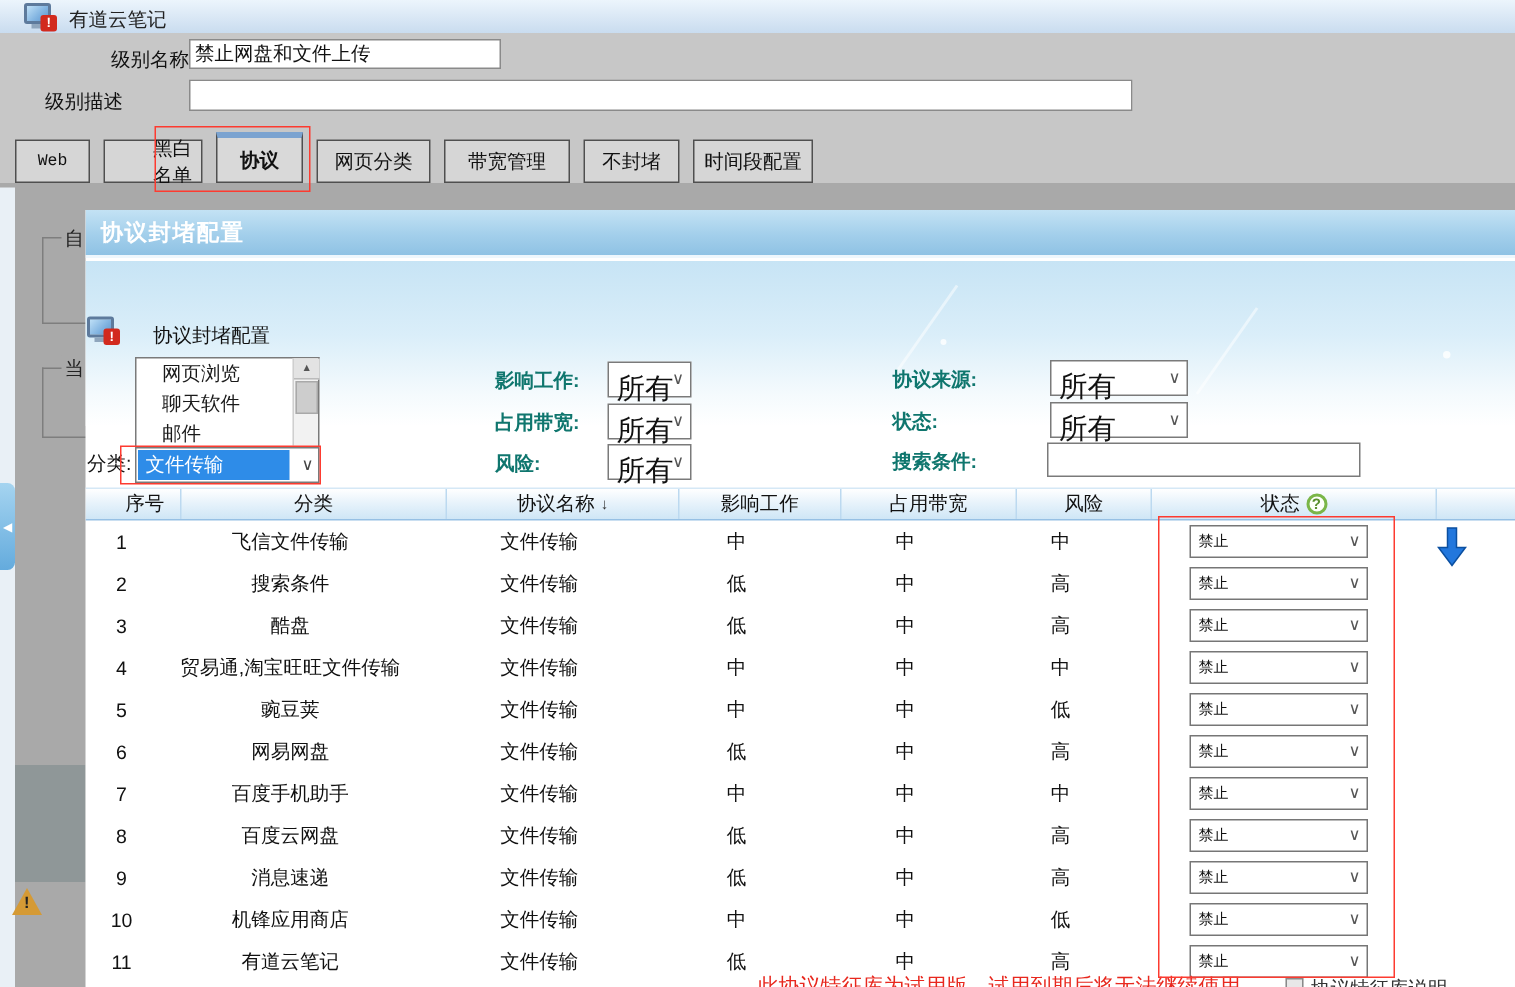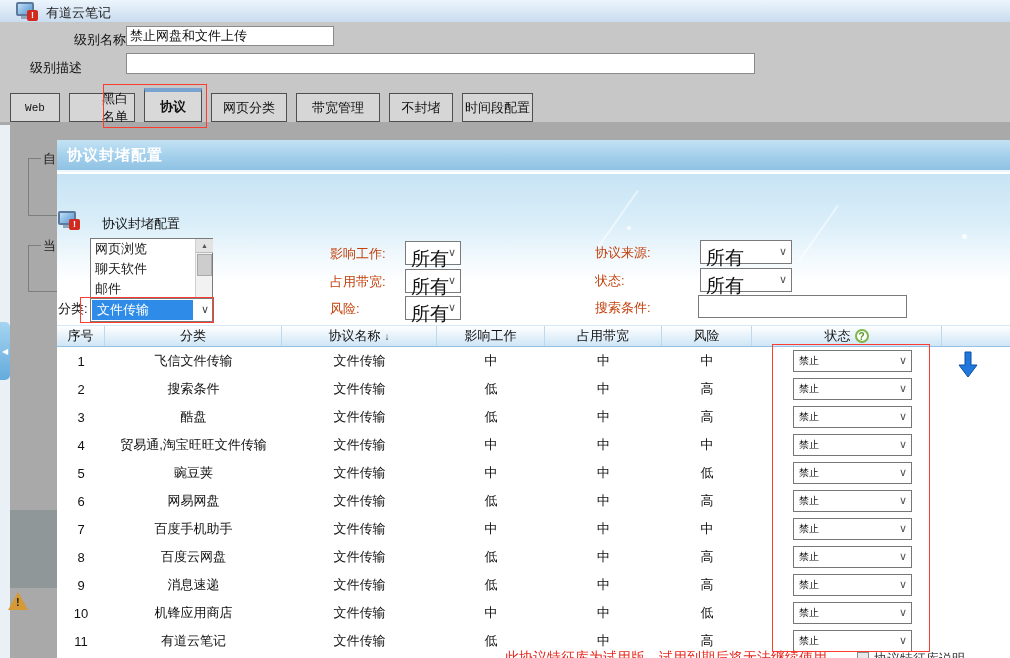--- a/index.html
+++ b/index.html
@@ -24,21 +24,21 @@
   .flabel { position:absolute; color:#111; }
   .finput { position:absolute; background:#fff; border:1px solid #8a8a8a; font-family:inherit; font-size:13px; padding:0 3px; color:#111; }
 
   
   .tabbar { position:absolute; left:0; top:86px; width:1010px; height:36px; background:#c7c7c7;
     display:flex; align-items:flex-end; padding-left:10px; gap:9px; }
   .tab { height:29px; background:#d6d6d6; border:1px solid #4f4f4f; display:flex; align-items:center; justify-content:center;
     font-size:13px; color:#111; cursor:default; }
   .tab:nth-child(1){ width:50px; font-size:11px; font-family:"Liberation Mono","DejaVu Sans Mono",monospace; }
   .tab:nth-child(2){ width:66px;padding-left:32px; } .tab:nth-child(3){ width:58px; } .tab:nth-child(4){ width:76px; }
-  .tab:nth-child(5){ width:84px; } .tab:nth-child(6){ width:64px; } .tab:nth-child(7){ width:71px; }
+  .tab:nth-child(5){ width:84px; } .tab:nth-child(6){ width:64px; } .tab:nth-child(7){ width:80px; }
   .tab.sel { height:34px; font-weight:bold; background:#d9d9d9; border-top:4px solid #7ba3d0; }
 
   
   .mainpanel { position:absolute; left:0; top:122px; width:1010px; height:536px; background:#a9a9a9; }
   .lightstrip { position:absolute; left:0; top:3px; width:10px; height:533px; background:#e9f0f6; }
   .gbox { position:absolute; left:28px; width:30px; border:1px solid #7e7e7e; border-right:none; background:transparent; }
   .gbox .glabel { position:absolute; left:12px; top:-9px; background:#a9a9a9; padding:0 2px; color:#222; }
   .collapsetab { position:absolute; left:0; top:200px; width:10px; height:58px; border-radius:0 5px 5px 0;
     background:linear-gradient(180deg,#a5d4f0,#64abdd); display:flex; align-items:center; justify-content:center; }
   .collapsetab span { color:#fff; font-size:8px; }
@@ -55,40 +55,40 @@
   .dlggrad { position:absolute; left:0; top:34px; width:953px; height:110px;
     background:linear-gradient(180deg,#c7e4f5 0%,#daeef9 45%,#f4fafd 80%,#ffffff 100%); }
   .streak { position:absolute; width:2px; height:70px; background:rgba(255,255,255,.5); transform:rotate(35deg); }
   .dot { position:absolute; border-radius:50%; background:rgba(255,255,255,.8); }
   .subtitle-icon { left:1px; top:71px; }
   .dlgsub { position:absolute; left:45px; top:75px; font-size:13px; color:#111; }
 
   
   .catlabel { position:absolute; left:1px; top:160px; color:#111; }
   .catlist { position:absolute; left:33px; top:98px; width:123px; height:60px; background:#fff; border:1px solid #7a7a7a; border-bottom:none; }
-  .citem { height:20px; line-height:20px; padding-left:4px; width:104px; overflow:hidden; }
+  .citem { height:20px; line-height:20px; padding-left:17px; width:104px; overflow:hidden; }
   .cscroll { position:absolute; right:0; top:0; width:17px; height:58px; background:#f2f2f2; border-left:1px solid #cfcfcf; }
   .cscroll .upbtn { width:17px; height:14px; background:#e3e3e3; border-bottom:1px solid #bbb; text-align:center; font-size:7px; line-height:14px; color:#555; }
   .cscroll .thumb { width:15px; height:22px; margin:1px; background:#cdcdcd; border:1px solid #a9a9a9; }
   .catcombo { position:absolute; left:33px; top:158px; width:123px; height:24px; background:#fff; border:1px solid #7a7a7a; }
   .catcombo .selarea { position:absolute; left:1px; top:1px; right:19px; bottom:1px; background:#2e8ce8; color:#fff; line-height:20px; padding-left:5px; }
   .catcombo .arr { position:absolute; right:3px; top:4px; color:#444; font-size:11px; }
 
   
-  .flt-label { position:absolute; color:#c2410c; }
+  .flt-label { position:absolute; color:#0f766e;font-weight:bold; }
   .combo { position:absolute; height:24px; background:#fff; border:1px solid #7a7a7a; }
   .combo .val { position:absolute; left:5px; top:4px; color:#111; font-size:19px; }
   .combo .arr { position:absolute; right:4px; top:4px; color:#555; font-size:11px; }
   .searchinput { position:absolute; left:641px; top:155px; width:209px; height:23px; background:#fff; border:1px solid #7a7a7a; font-size:13px; padding:0 3px; }
 
   
   .theader { position:absolute; left:0; top:185px; width:953px; height:22px;
     background:linear-gradient(180deg,#ffffff 0%,#e8f3fb 45%,#cfe6f6 100%);
     border-top:1px solid #d5e8f6; border-bottom:1px solid #96c0e4;
-    display:grid; grid-template-columns:48px 177px 155px 108px 117px 90px 190px 68px; }
+    display:grid; grid-template-columns:48px 177px 155px 108px 117px 90px 190px 68px;padding-left:16px; }
   .hcell { display:flex; align-items:center; justify-content:center; gap:4px; font-size:13px; color:#111;
     border-right:1px solid #bcd9f0; height:20px; }
   .hcell:last-child { border-right:none; }
   .sortind { font-size:10px; color:#333; }
   .helpico { width:14px; height:14px; border:2px solid #7ab648; border-radius:50%; background:#fdfff9;
     color:#5a8f2e; font-size:10px; font-weight:bold; line-height:11px; text-align:center; }
   .tbody { position:absolute; left:0; top:207px; width:953px; }
   .trow { display:grid; grid-template-columns:48px 177px 155px 108px 117px 90px 190px 68px; height:28px; }
   .tcell { display:flex; align-items:center; justify-content:center; font-size:13px; color:#111; overflow:hidden; }
   .ddl { position:relative; width:119px; height:22px; background:#fff; border:1px solid #767676; margin-left:41px; margin-right:30px; }

